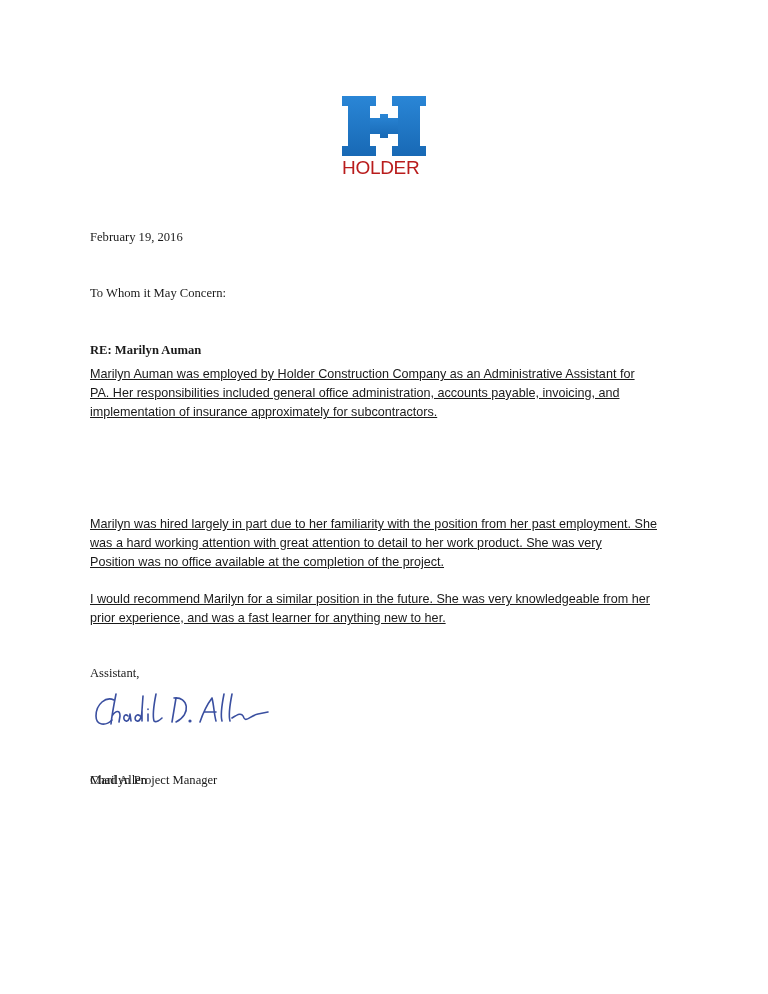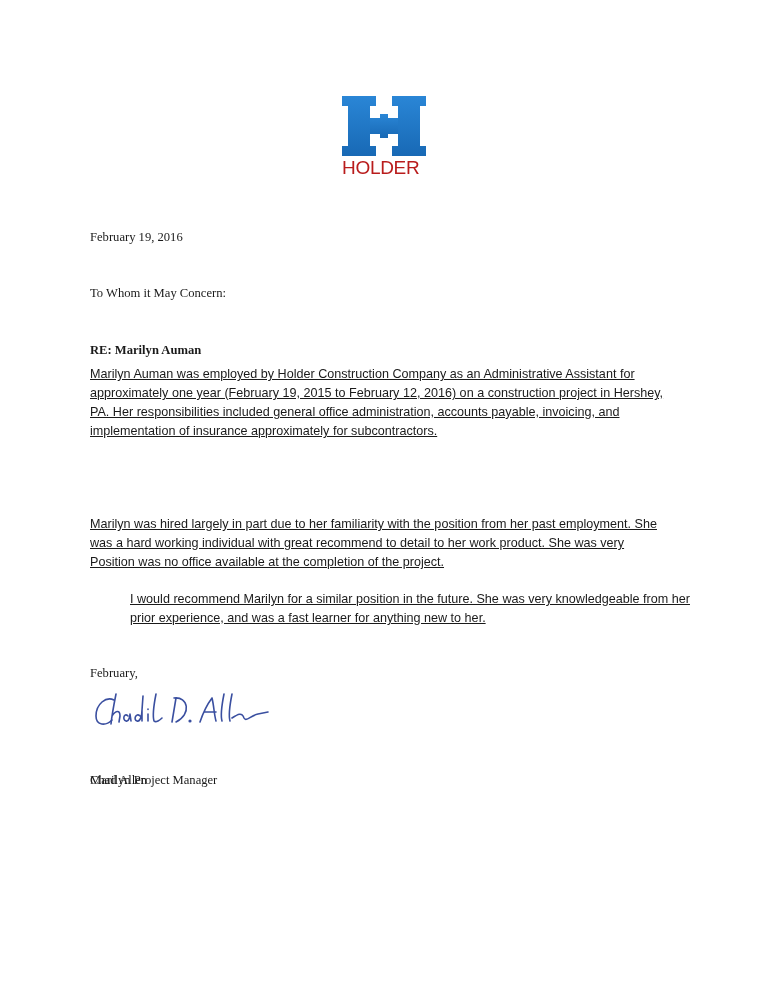--- a/index.html
+++ b/index.html
@@ -86,37 +86,36 @@
 </div>
 
 <div class="line" style="top:228px;">February 19, 2016</div>
 
 <div class="line" style="top:284px;">To Whom it May Concern:</div>
 
 <div class="line bold" style="top:313px;margin-top:28px;">RE:  Marilyn Auman</div>
 
 <div class="para" style="top:365px;">
   <span class="pl">Marilyn Auman was employed by Holder Construction Company as an Administrative Assistant for</span>
-  <span class="pl">approximately one year (February 19, 2015 to February 12, 2016) on a construction project in Hershey,</span>
   <span class="pl">PA.  Her responsibilities included general office administration, accounts payable, invoicing, and</span>
   <span class="pl">implementation of insurance approximately for subcontractors.</span>
 </div>
 
 <div class="para" style="top:479px;margin-top:36px;">
   <span class="pl">Marilyn was hired largely in part due to her familiarity with the position from her past employment.  She</span>
-  <span class="pl">was a hard working individual with great recommend to detail to her work product.  She was very</span>
+  <span class="pl">was a hard working attention with great attention to detail to her work product.  She was very</span>
   <span class="pl">Position was no office available at the completion of the project.</span>
 </div>
 
-<div class="para" style="top:590px;margin-left:40px;">
+<div class="para" style="top:590px;">
   <span class="pl">I would recommend Marilyn for a similar position in the future.  She was very knowledgeable from her</span>
   <span class="pl">prior experience, and was a fast learner for anything new to her.</span>
 </div>
 
-<div class="line" style="top:664px;">February,</div>
+<div class="line" style="top:664px;">Assistant,</div>
 
 <div class="signature">
   <svg width="180" height="42" viewBox="0 0 180 42" fill="none" stroke="#3a4fa0" stroke-width="1.6" stroke-linecap="round" stroke-linejoin="round">
 
     <path d="M22 10 C14 6, 4 14, 4 26 C4 36, 14 36, 20 30"></path>
 
     <path d="M24 4 C22 14, 20 24, 19 34 M20 26 C24 20, 28 20, 28 26 L27 32"></path>
 
     <path d="M36 26 C32 22, 30 30, 34 31 C37 32, 38 26, 38 24 L39 31"></path>
     <path d="M48 26 C44 22, 41 30, 45 31 C48 32, 50 26, 50 20 L51 6 M50 20 L50 31"></path>

